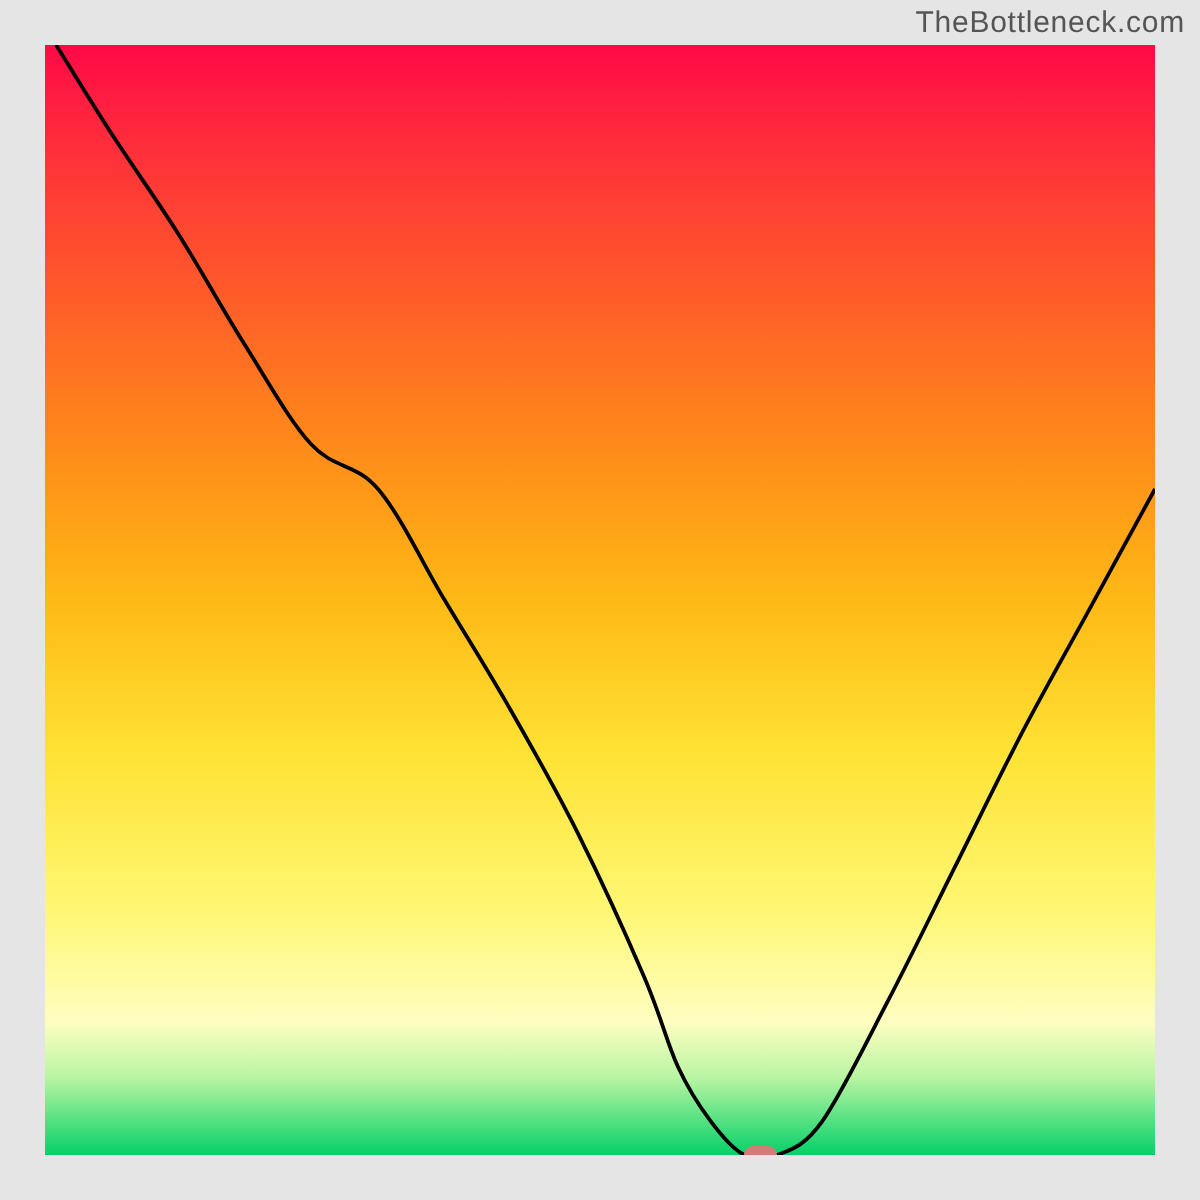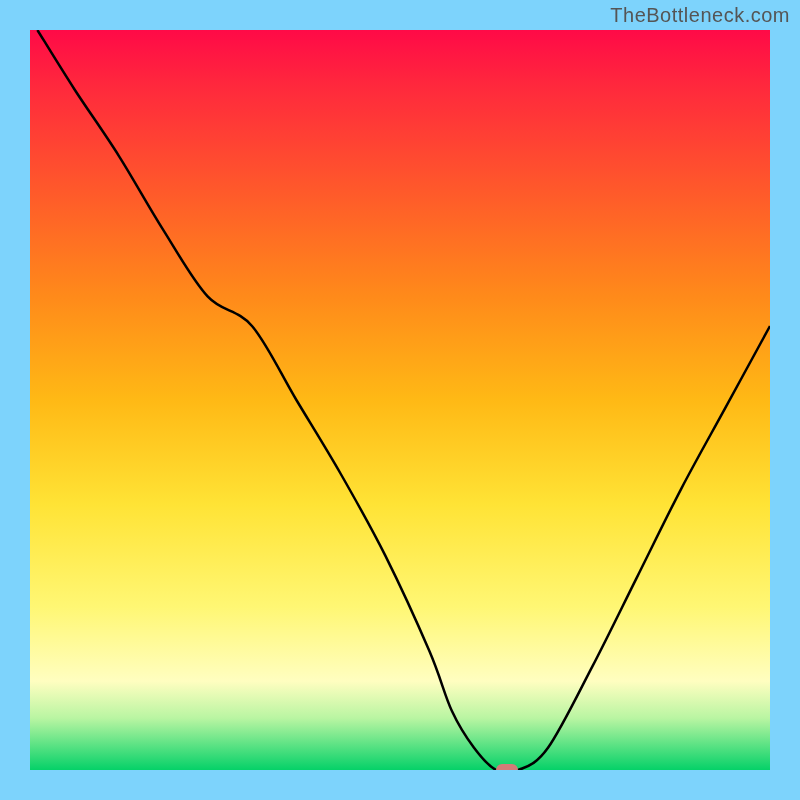--- a/index.html
+++ b/index.html
@@ -7,21 +7,21 @@
     padding: 0;
     width: 800px;
     height: 800px;
     background: #000;
     font-family: Arial, Helvetica, sans-serif;
   }
   .outer {
     position: relative;
     width: 800px;
     height: 800px;
-    background: #7dd3fc;
+    background: #e5e5e5;
   }
   .watermark {
     position: absolute;
     top: 4px;
     right: 10px;
     color: #555;
     font-size: 20px;
     letter-spacing: 0.5px;
     z-index: 10;
   }

